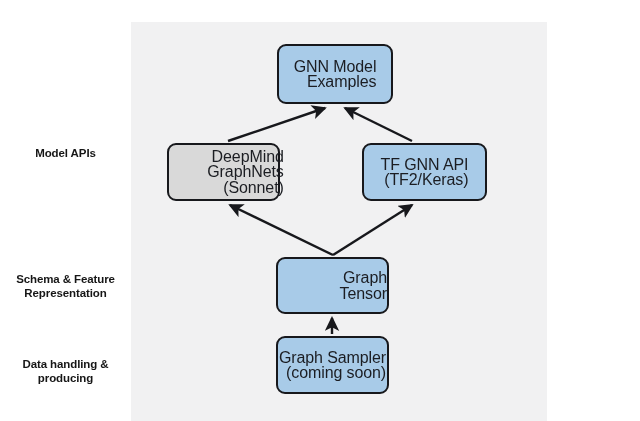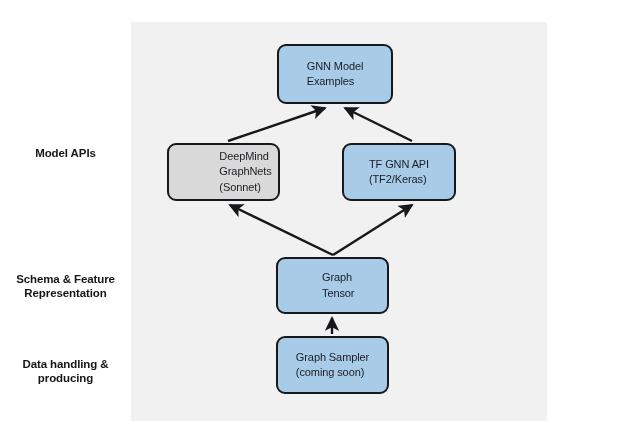--- a/index.html
+++ b/index.html
@@ -62,33 +62,33 @@
 
   
   .node {
     position: absolute;
     box-sizing: border-box;
     border: 2px solid #17181c;
     border-radius: 9px;
     display: flex;
     align-items: center;
     justify-content: center;
-    text-align: left;
-    font-size: 11px;
+    text-align: right;
+    font-size: 16px;
     line-height: 15.5px;
     color: #1b1d22;
     white-space: pre-line;
     letter-spacing: -0.1px;
   }
   .node.blue  { background: #a8cbe8; }
   .node.gray  { background: #d9d9d9; padding-left: 44px; }
 
   #node-gnn-model-examples { left: 277px; top: 44px;  width: 116px; height: 60px; }
   #node-deepmind-graphnets  { left: 167px; top: 143px; width: 113px; height: 58px; }
-  #node-tf-gnn-api          { left: 342px; top: 143px; width: 114px; height: 58px; }
+  #node-tf-gnn-api          { left: 362px; top: 143px; width: 125px; height: 58px; }
   #node-graph-tensor        { left: 276px; top: 257px; width: 113px; height: 57px; padding-left: 44px; }
   #node-graph-sampler       { left: 276px; top: 336px; width: 113px; height: 58px; }
 </style>
 </head>
 <body>
 
 <div id="canvas">
 
   <div id="diagram-panel"></div>
 

